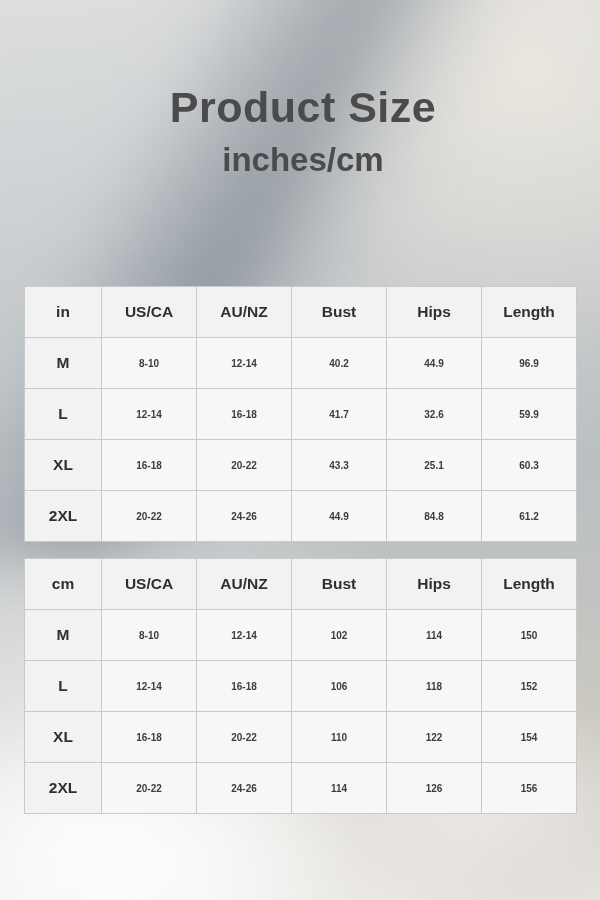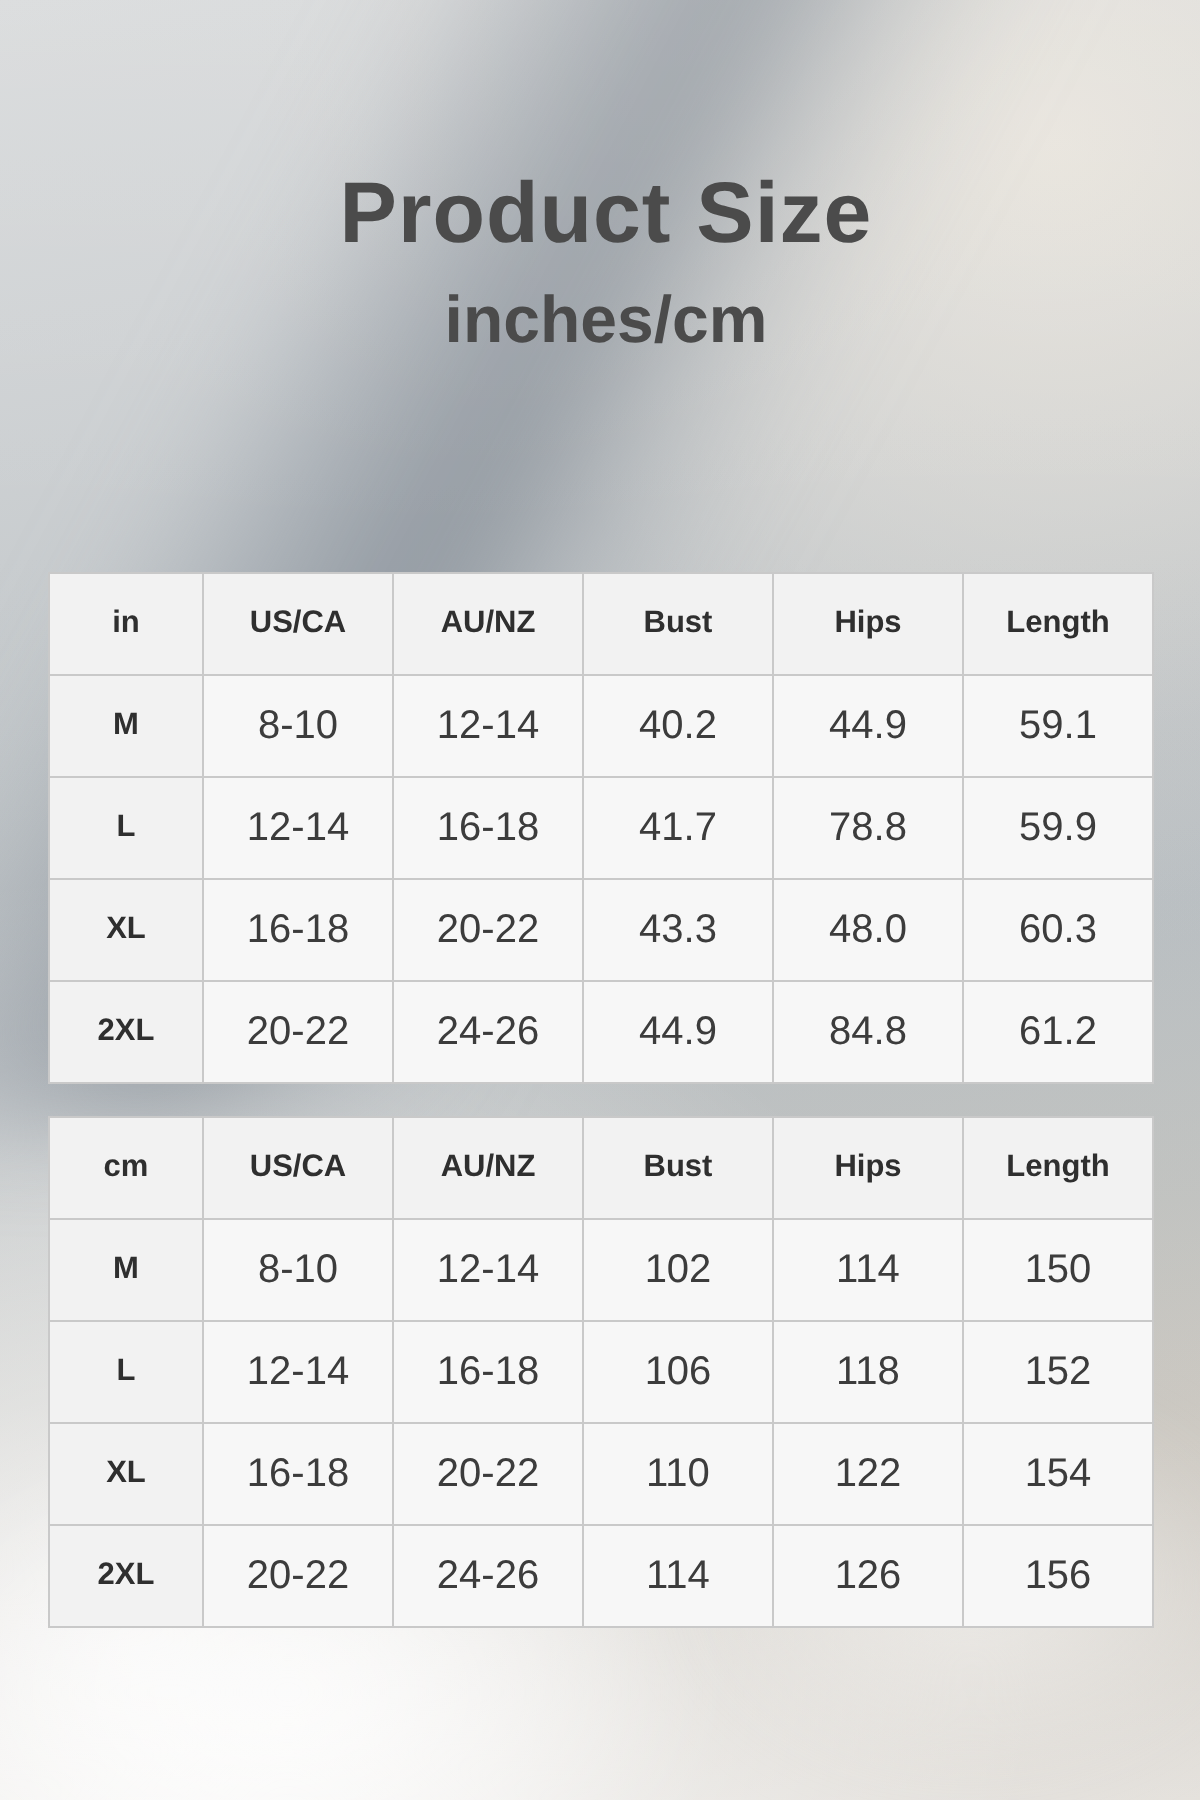--- a/index.html
+++ b/index.html
@@ -111,23 +111,23 @@
   col.c2 { width: 95px; }
   col.c3 { width: 95px; }
   col.c4 { width: 95px; }
   col.c5 { width: 95px; }
 
   td, th {
     border: 1px solid #c9c9c9;
     height: 50px;
     text-align: center;
     vertical-align: middle;
-    font-size: 20px;
+    font-size: 10px;
     color: #3c3c3c;
-    font-weight: normal;
+    font-weight: bold;
     background: #f7f7f7;
     padding: 0;
   }
   tr.head-row td {
     font-weight: bold;
     font-size: 15.5px;
     background: #f2f2f2;
     color: #2f2f2f;
   }
   td.rowlabel {
@@ -179,36 +179,36 @@
           <td>Bust</td>
           <td>Hips</td>
           <td>Length</td>
         </tr>
         <tr>
           <td class="rowlabel">M</td>
           <td>8-10</td>
           <td>12-14</td>
           <td>40.2</td>
           <td>44.9</td>
-          <td>59.1</td>
+          <td>96.9</td>
         </tr>
         <tr>
           <td class="rowlabel">L</td>
           <td>12-14</td>
           <td>16-18</td>
           <td>41.7</td>
-          <td>78.8</td>
+          <td>32.6</td>
           <td>59.9</td>
         </tr>
         <tr>
           <td class="rowlabel">XL</td>
           <td>16-18</td>
           <td>20-22</td>
           <td>43.3</td>
-          <td>48.0</td>
+          <td>25.1</td>
           <td>60.3</td>
         </tr>
         <tr>
           <td class="rowlabel">2XL</td>
           <td>20-22</td>
           <td>24-26</td>
           <td>44.9</td>
           <td>84.8</td>
           <td>61.2</td>
         </tr>

